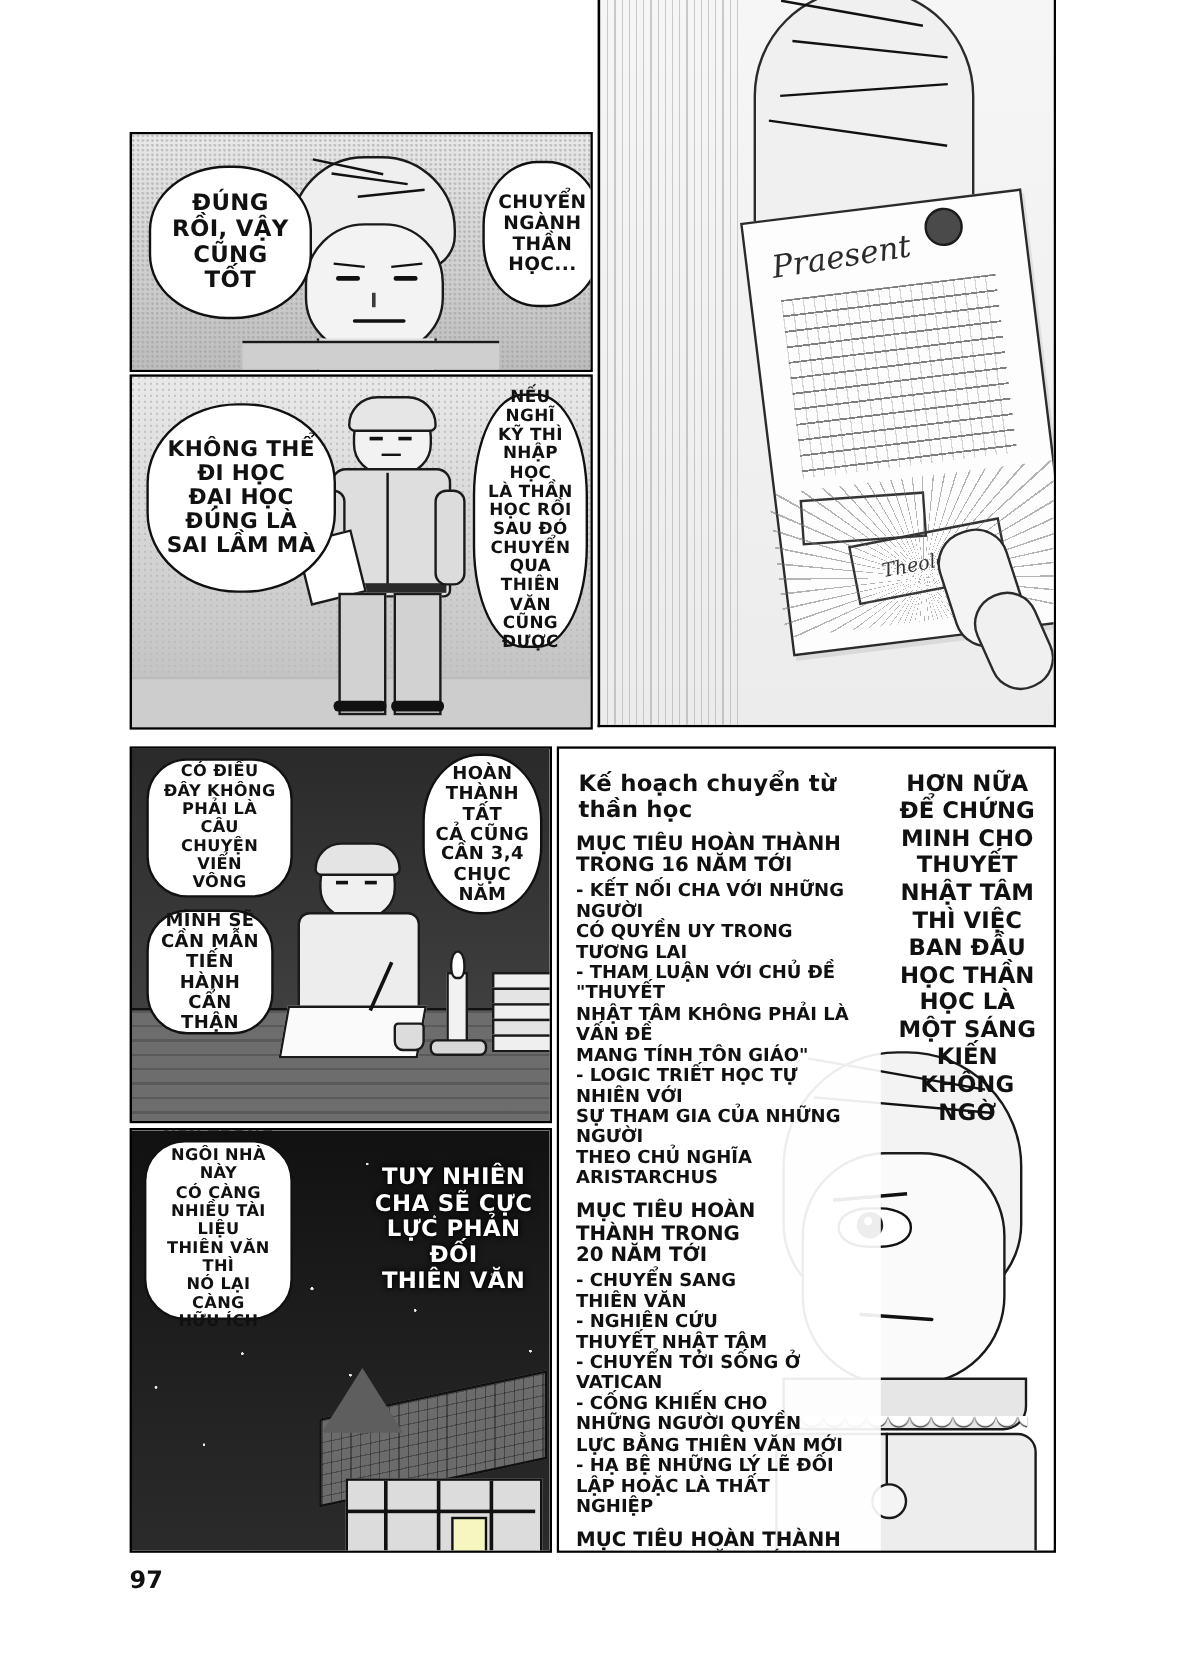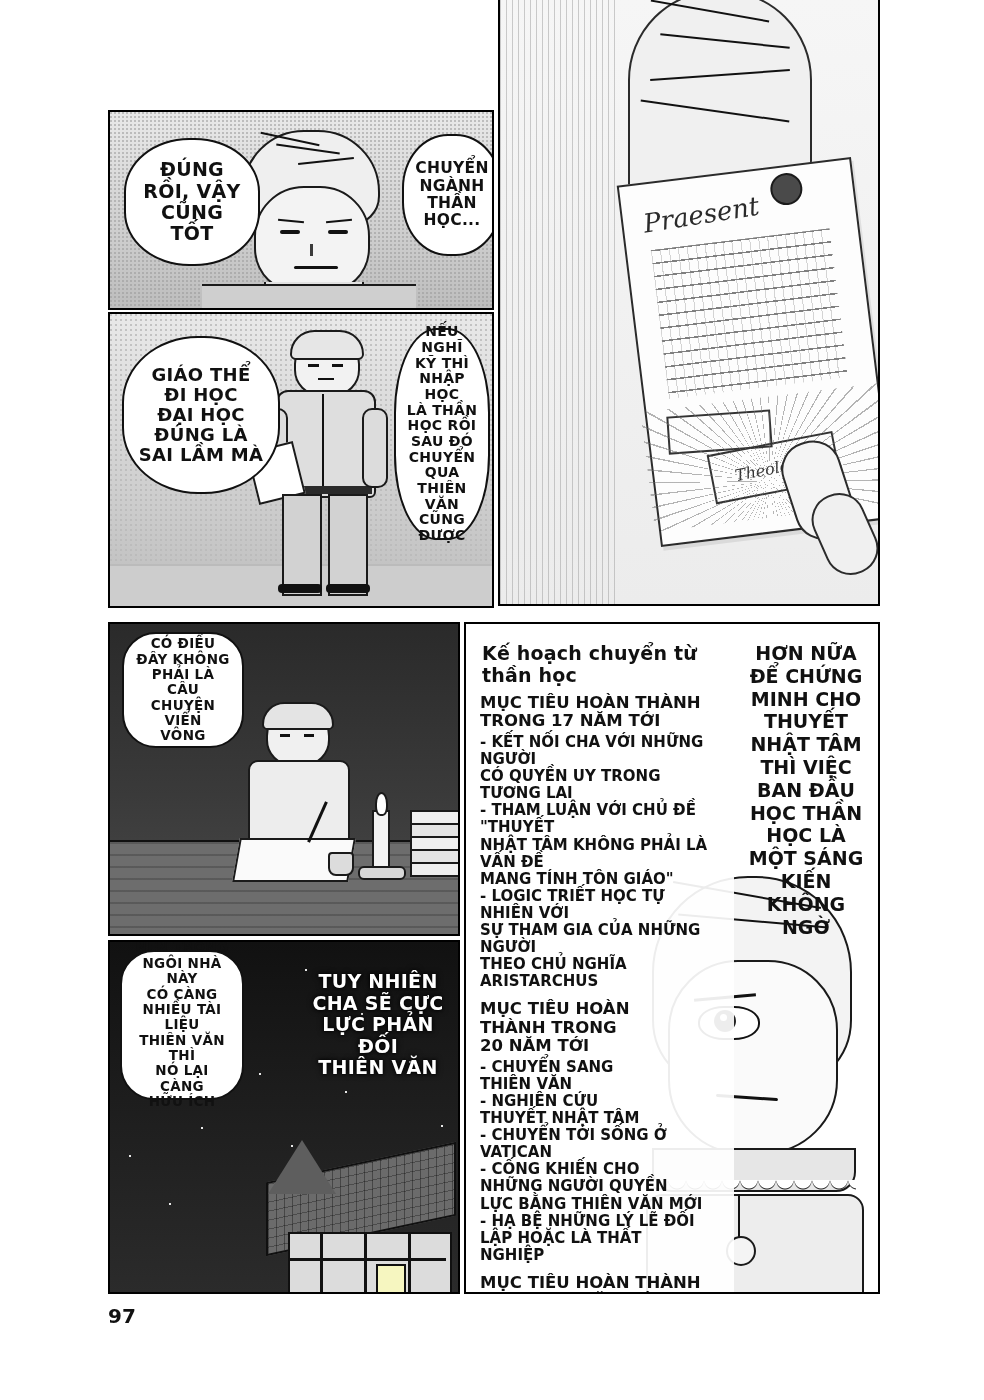--- a/index.html
+++ b/index.html
@@ -126,21 +126,21 @@
 
       <div style="position:absolute;left:-6px;top:112px;width:44px;height:50px;background:#fff;border:2px solid #1a1a1a;transform:rotate(-14deg);"></div>
 
       <div style="position:absolute;left:24px;top:160px;width:36px;height:98px;background:#d2d2d2;border:2px solid #1a1a1a;"></div>
       <div style="position:absolute;left:70px;top:160px;width:36px;height:98px;background:#d2d2d2;border:2px solid #1a1a1a;"></div>
       <div class="ink" style="left:20px;top:250px;width:44px;height:9px;border-radius:4px;"></div>
       <div class="ink" style="left:68px;top:250px;width:44px;height:9px;border-radius:4px;"></div>
     </div>
 
     <div class="balloon" style="left:12px;top:22px;width:158px;height:158px;">
-      <span style="font-size:18px;">GIÁO THỂ
+      <span style="font-size:18px;">KHÔNG THỂ
 ĐI HỌC
 ĐẠI HỌC
 ĐÚNG LÀ
 SAI LẦM MÀ</span>
     </div>
 
     <div class="balloon" style="left:284px;top:14px;width:96px;height:212px;border-radius:44%/40%;">
       <span style="font-size:14px;">NẾU NGHĨ
 KỸ THÌ
 NHẬP HỌC
@@ -233,21 +233,34 @@
     <div class="ink" style="left:206px;top:176px;width:3px;height:44px;transform:rotate(24deg);"></div>
 
     <div class="cloud" style="left:12px;top:8px;width:122px;height:116px;">
       <span style="font-size:13.5px;">CÓ ĐIỀU
 ĐÂY KHÔNG
 PHẢI LÀ CÂU
 CHUYỆN VIỂN
 VÔNG</span>
     </div>
 
-
+    <div class="cloud" style="left:12px;top:134px;width:106px;height:104px;">
+      <span style="font-size:15px;">MÌNH SẼ
+CẦN MẪN
+TIẾN HÀNH
+CẨN THẬN</span>
+    </div>
+
+    <div class="balloon" style="left:242px;top:4px;width:100px;height:134px;">
+      <span style="font-size:15px;">HOÀN
+THÀNH TẤT
+CẢ CŨNG
+CẦN 3,4
+CHỤC NĂM</span>
+    </div>
   </div>
 
   <div class="panel" style="left:108px;top:940px;width:348px;height:350px;">
     <div class="art night"></div>
 
     <div style="position:absolute;left:0;top:0;width:100%;height:100%;opacity:.9;
       background-image:
         radial-gradient(circle at 18px 36px,#fff 1.1px,transparent 1.4px),
         radial-gradient(circle at 70px 18px,#fff 1px,transparent 1.3px),
         radial-gradient(circle at 122px 58px,#fff 1.2px,transparent 1.5px),
@@ -331,21 +344,21 @@
 
       <div class="ink" style="left:96px;top:330px;width:2px;height:44px;"></div>
       <div style="position:absolute;left:84px;top:372px;width:26px;height:26px;border-radius:50%;background:#f4f4f4;border:2px solid #1a1a1a;"></div>
     </div>
 
     <div style="position:absolute;left:0;top:0;width:268px;height:668px;background:rgba(255,255,255,.92);">
       <div class="doc">
         <div class="doc-title">Kế hoạch chuyển từ thần học</div>
 
         <div class="doc-h" style="margin-top:2px;">MỤC TIÊU HOÀN THÀNH TRONG
-17 NĂM TỚI</div>
+16 NĂM TỚI</div>
         <div class="doc-p">- KẾT NỐI CHA VỚI NHỮNG NGƯỜI
 CÓ QUYỀN UY TRONG TƯƠNG LAI
 - THAM LUẬN VỚI CHỦ ĐỀ "THUYẾT
 NHẬT TÂM KHÔNG PHẢI LÀ VẤN ĐỀ
 MANG TÍNH TÔN GIÁO"
 - LOGIC TRIẾT HỌC TỰ NHIÊN VỚI
 SỰ THAM GIA CỦA NHỮNG NGƯỜI
 THEO CHỦ NGHĨA ARISTARCHUS</div>
 
         <div class="doc-h" style="max-width:164px;">MỤC TIÊU HOÀN

